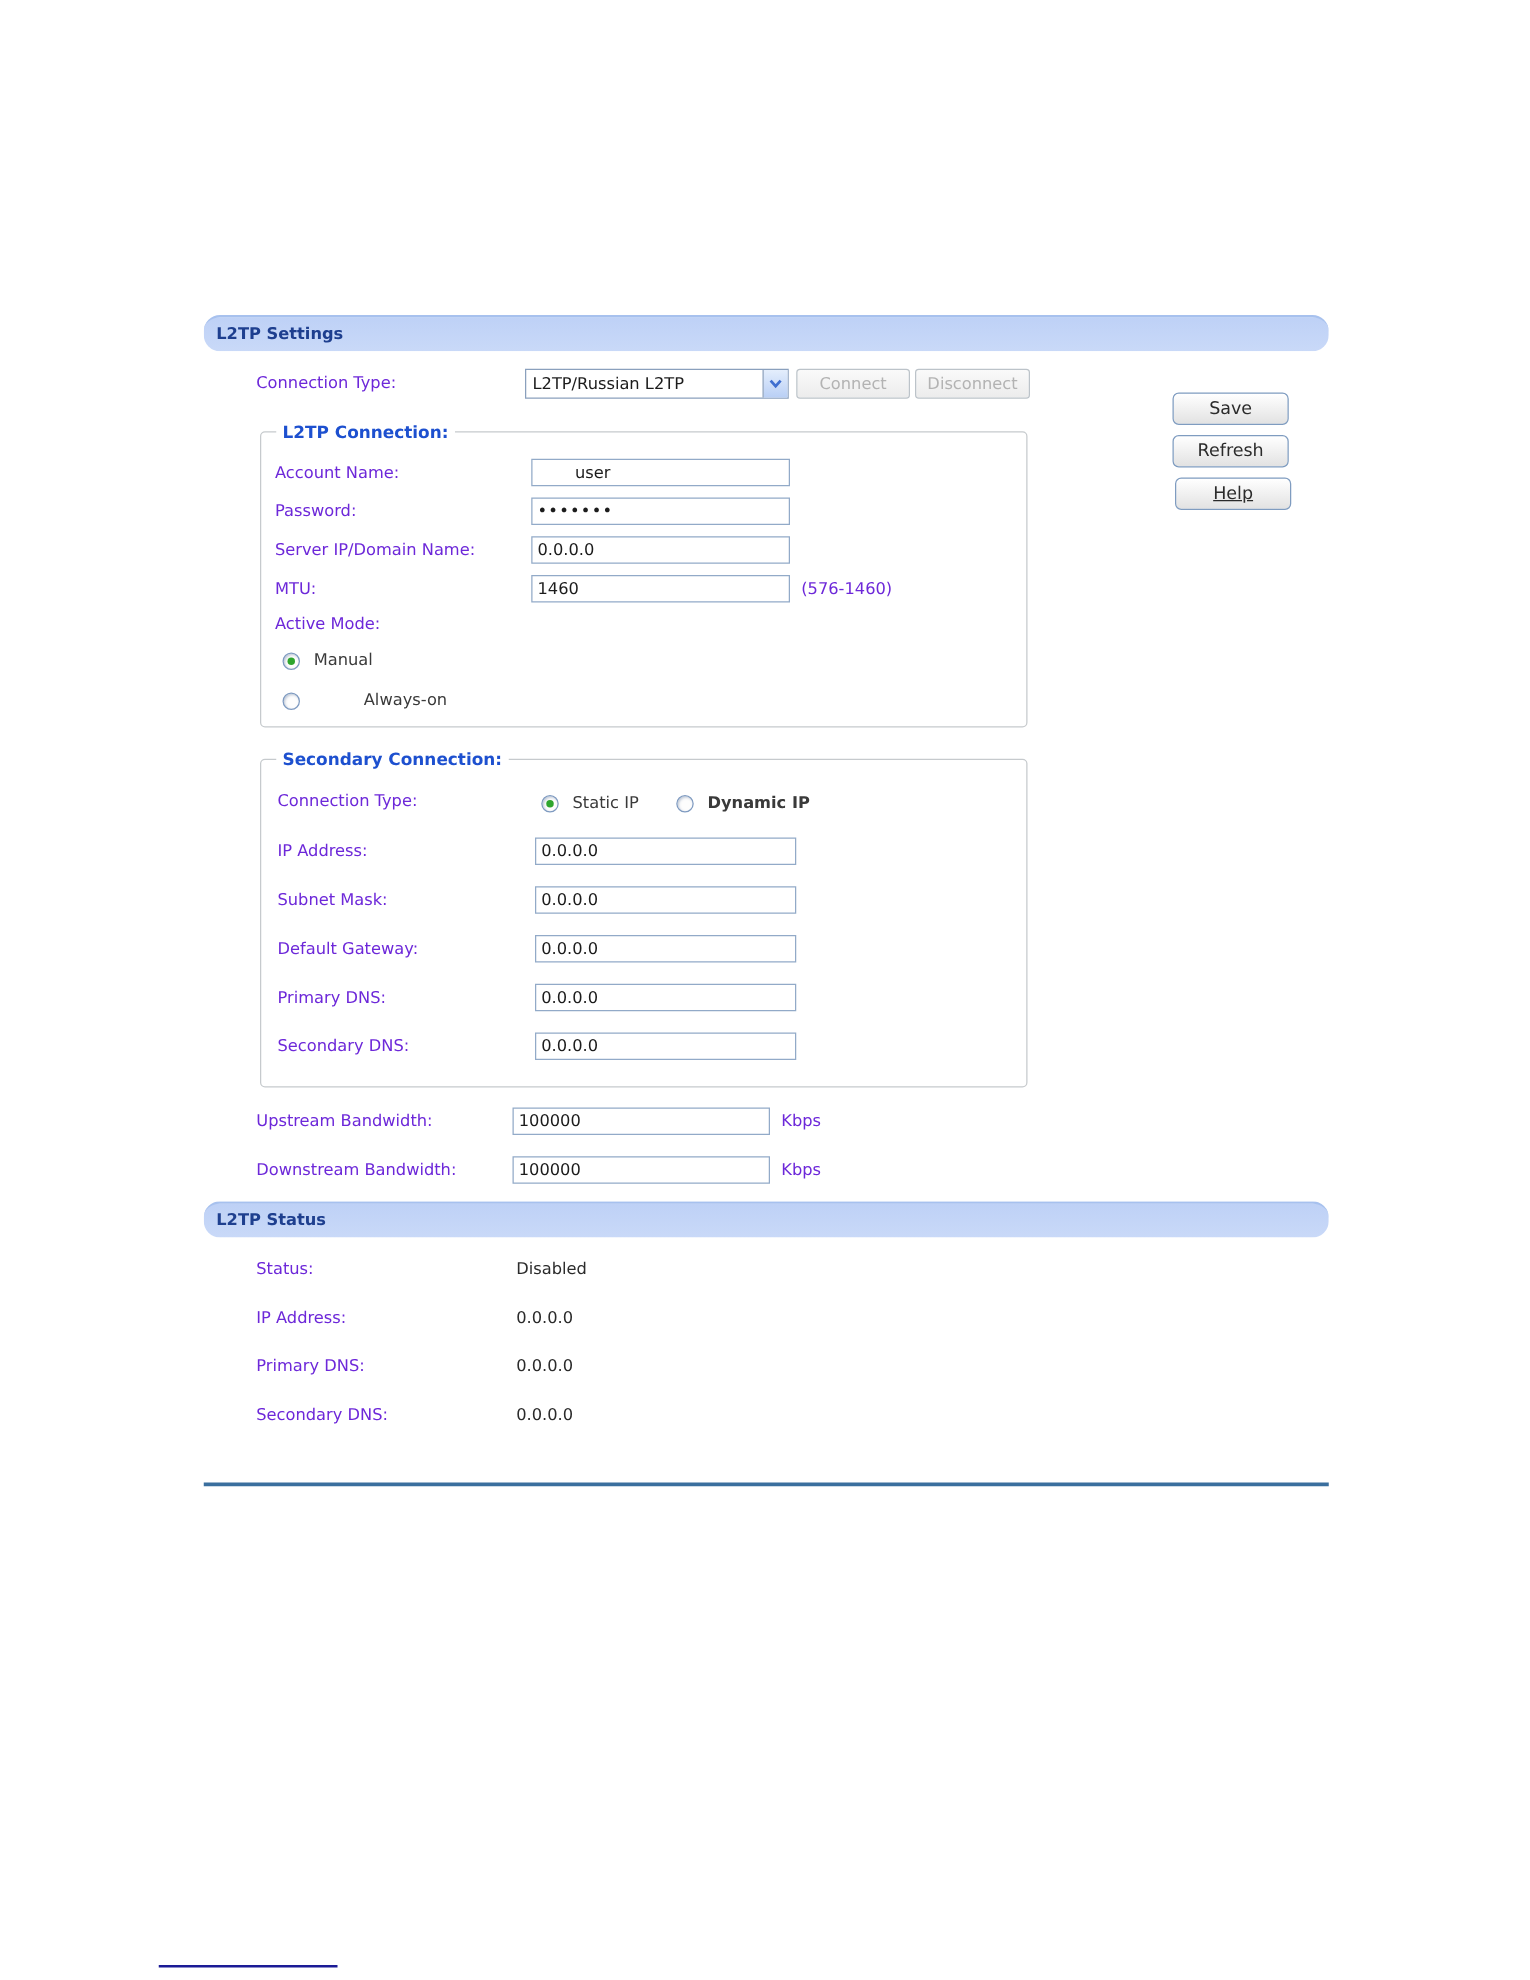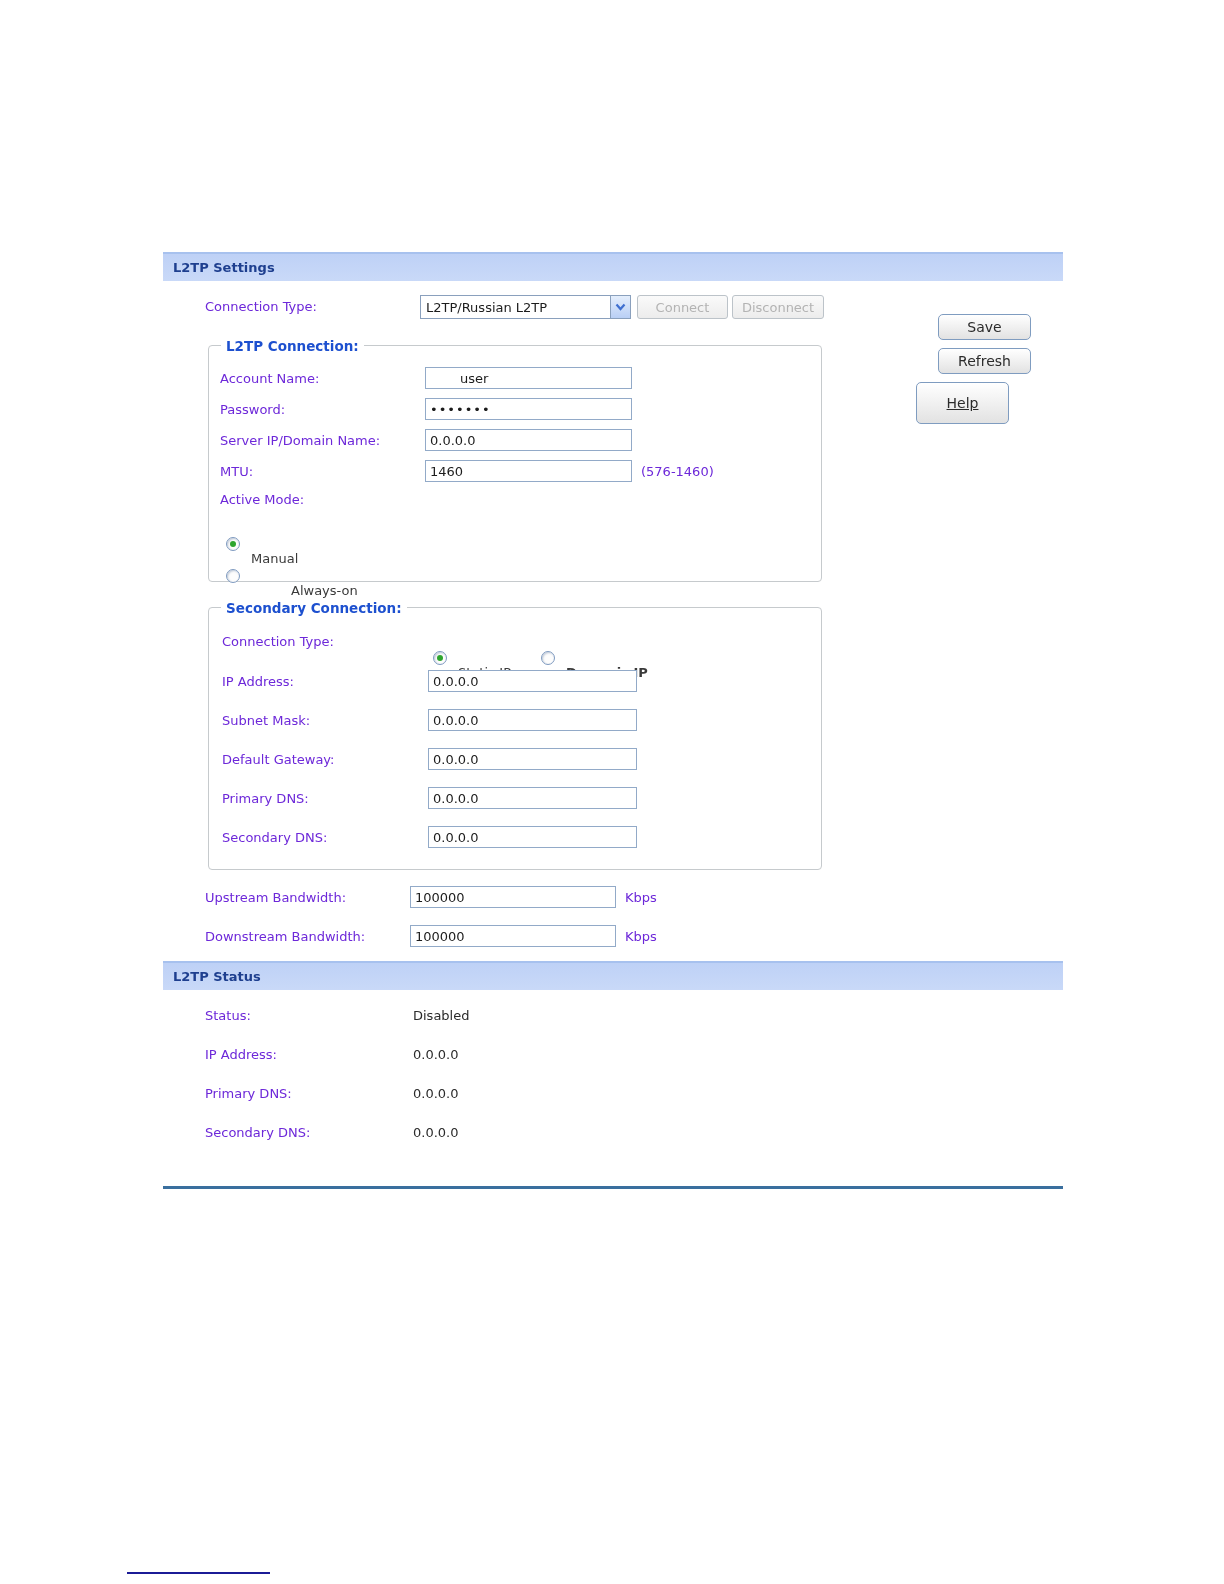--- a/index.html
+++ b/index.html
@@ -10,21 +10,21 @@
   }
   .abs{position:absolute;}
   
   .bar{
     left:163px;width:900px;height:29px;
     background:linear-gradient(to bottom,#bed1f6,#c9d9f8);
     border-top:2px solid #a7c1ee;
     box-sizing:border-box;
     display:flex;align-items:center;
     padding-left:10px;
-    font-weight:bold;color:#1e3f8f;font-size:13px;
+    font-weight:bold;color:#1e3f8f;font-size:13px;border-radius:13px;
   }
   .lbl{color:#6d28d9;white-space:nowrap;line-height:16px;}
   .val{color:#2b2b2b;white-space:nowrap;line-height:16px;}
   .inp{
     box-sizing:border-box;height:22px;
     border:1px solid #92aac8;background:#ffffff;
     font-family:"DejaVu Sans","Liberation Sans",sans-serif;
     font-size:13px;color:#1c1c1c;padding:1px 4px;outline:none;
   }
   .fs{
@@ -71,21 +71,21 @@
   .radio{
     width:14px;height:14px;border-radius:50%;
     border:1px solid #7e9ac0;background:#fdfdfd;
     box-shadow:inset 1px 1px 2px rgba(120,140,170,.45);
     box-sizing:border-box;position:relative;flex:0 0 auto;
   }
   .radio.checked::after{
     content:"";position:absolute;left:3px;top:3px;width:6px;height:6px;
     border-radius:50%;background:#2ea52e;
   }
-  .radio-label{margin-left:11px;color:#3a3a3a;margin-top:30px;}
+  .radio-label{margin-left:11px;color:#3a3a3a;}
   .divider{background:#3a6f9e;}
   .footer-line{background:#1b1b96;}
 </style>
 </head>
 <body>
 
 <div class="abs bar" style="top:252px;">
   <span>L2TP Settings</span>
 </div>
 
@@ -104,21 +104,21 @@
 <div class="abs btn disabled" style="left:732px;top:295px;width:92px;height:24px;">
   <span>Disconnect</span>
 </div>
 
 <div class="abs btn" style="left:938px;top:314px;width:93px;height:26px;">
   <span>Save</span>
 </div>
 <div class="abs btn" style="left:938px;top:348px;width:93px;height:26px;">
   <span>Refresh</span>
 </div>
-<div class="abs btn" style="left:916px;top:382px;width:93px;height:42px;text-decoration:underline;">
+<div class="abs btn" style="left:940px;top:382px;width:93px;height:26px;text-decoration:underline;">
   <span>Help</span>
 </div>
 
 <div class="abs fs" style="left:208px;top:345px;width:614px;height:237px;">
   <span class="legend">L2TP Connection:</span>
 </div>
 
 <span class="abs lbl" style="left:220px;top:371px;">Account Name:</span>
 <input class="abs inp" style="left: 425px; top: 367px; width: 207px; padding-left: 34px;" type="text" value="user">
 

